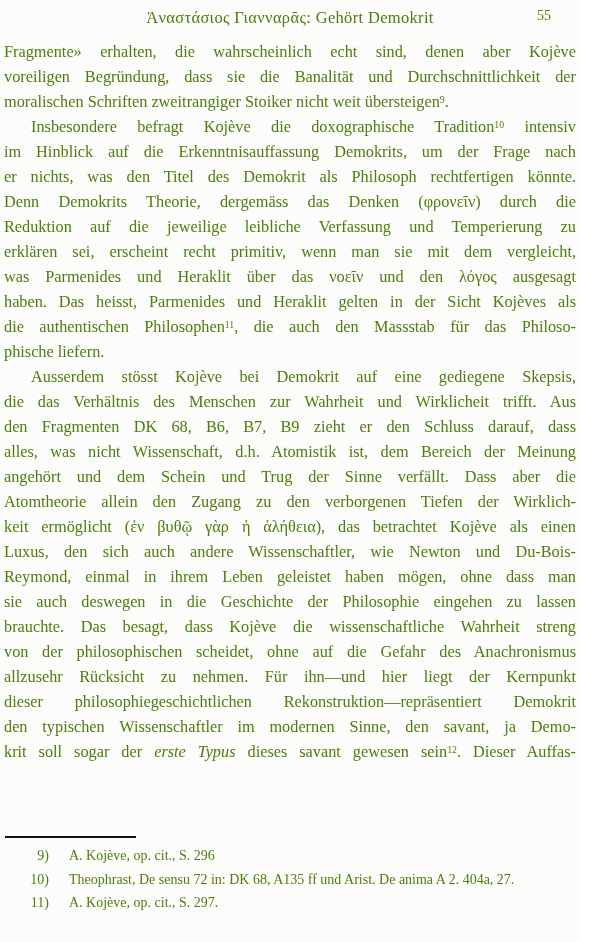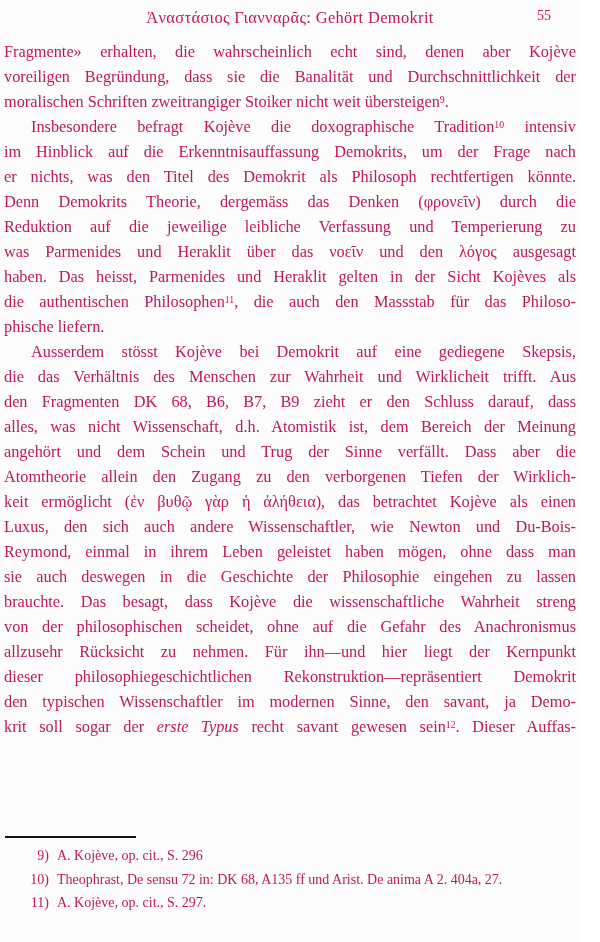--- a/index.html
+++ b/index.html
@@ -2,21 +2,21 @@
 <html><head>
 <meta charset="utf-8">
 <style>
   * { margin: 0; padding: 0; box-sizing: border-box; }
   html, body { background: #ffffff; }
   .page {
     position: relative;
     width: 580px;
     height: 942px;
     background: #fcfcfb;
-    color: #be185d;
+    color: #4d7c0f;
     font-family: "Liberation Serif", "DejaVu Serif", serif;
     overflow: hidden;
   }
   .header {
     position: absolute;
     top: 8px; left: 0; right: 0;
     height: 22px;
     font-size: 16.5px;
   }
   .header .title {
@@ -63,61 +63,62 @@
   .fn-row {
     display: flex;
     line-height: 23.5px;
   }
   .fn-num {
     flex: none;
     width: 45px;
     text-align: right;
   }
   .fn-text {
-    margin-left: 8px;
+    margin-left: 20px;
   }
 </style>
 </head>
 <body>
 
 <div class="page">
   <div class="header">
     <span class="title">Ἀναστάσιος Γιανναρᾶς: Gehört Demokrit</span>
     <span class="pagenum">55</span>
   </div>
 
   <div class="body" id="body-text">
       <div class="line"><span>Fragmente» erhalten, die wahrscheinlich echt sind, denen aber Kojève</span></div>
       <div class="line"><span>voreiligen Begründung, dass sie die Banalität und Durchschnittlichkeit der</span></div>
       <div class="line last"><span>moralischen Schriften zweitrangiger Stoiker nicht weit übersteigen</span><sup>9</sup><span>.</span></div>
       <div class="line indent"><span>Insbesondere befragt Kojève die doxographische Tradition</span><sup>10</sup><span> intensiv</span></div>
       <div class="line"><span>im Hinblick auf die Erkenntnisauffassung Demokrits, um der Frage nach</span></div>
       <div class="line"><span>er nichts, was den Titel des Demokrit als Philosoph rechtfertigen könnte.</span></div>
       <div class="line"><span>Denn Demokrits Theorie, dergemäss das Denken (φρονεῖν) durch die</span></div>
       <div class="line"><span>Reduktion auf die jeweilige leibliche Verfassung und Temperierung zu</span></div>
+      <div class="line"><span>erklären sei, erscheint recht primitiv, wenn man sie mit dem vergleicht,</span></div>
       <div class="line"><span>was Parmenides und Heraklit über das νοεῖν und den λόγος ausgesagt</span></div>
       <div class="line"><span>haben. Das heisst, Parmenides und Heraklit gelten in der Sicht Kojèves als</span></div>
       <div class="line"><span>die authentischen Philosophen</span><sup>11</sup><span>, die auch den Massstab für das Philoso-</span></div>
       <div class="line last"><span>phische liefern.</span></div>
       <div class="line indent"><span>Ausserdem stösst Kojève bei Demokrit auf eine gediegene Skepsis,</span></div>
       <div class="line"><span>die das Verhältnis des Menschen zur Wahrheit und Wirklicheit trifft. Aus</span></div>
       <div class="line"><span>den Fragmenten DK 68, B6, B7, B9 zieht er den Schluss darauf, dass</span></div>
       <div class="line"><span>alles, was nicht Wissenschaft, d.h. Atomistik ist, dem Bereich der Meinung</span></div>
       <div class="line"><span>angehört und dem Schein und Trug der Sinne verfällt. Dass aber die</span></div>
       <div class="line"><span>Atomtheorie allein den Zugang zu den verborgenen Tiefen der Wirklich-</span></div>
       <div class="line"><span>keit ermöglicht (ἐν βυθῷ γὰρ ἡ ἀλήθεια), das betrachtet Kojève als einen</span></div>
       <div class="line"><span>Luxus, den sich auch andere Wissenschaftler, wie Newton und Du-Bois-</span></div>
       <div class="line"><span>Reymond, einmal in ihrem Leben geleistet haben mögen, ohne dass man</span></div>
       <div class="line"><span>sie auch deswegen in die Geschichte der Philosophie eingehen zu lassen</span></div>
       <div class="line"><span>brauchte. Das besagt, dass Kojève die wissenschaftliche Wahrheit streng</span></div>
       <div class="line"><span>von der philosophischen scheidet, ohne auf die Gefahr des Anachronismus</span></div>
       <div class="line"><span>allzusehr Rücksicht zu nehmen. Für ihn—und hier liegt der Kernpunkt</span></div>
       <div class="line"><span>dieser philosophiegeschichtlichen Rekonstruktion—repräsentiert Demokrit</span></div>
       <div class="line"><span>den typischen Wissenschaftler im modernen Sinne, den savant, ja Demo-</span></div>
-      <div class="line"><span>krit soll sogar der </span><i>erste Typus</i><span> recht savant gewesen sein</span><sup>12</sup><span>. Dieser Auffas-</span></div>
+      <div class="line"><span>krit soll sogar der </span><i>erste Typus</i><span> dieses savant gewesen sein</span><sup>12</sup><span>. Dieser Auffas-</span></div>
     </div>
 
   <div class="fn-sep"></div>
 
   <div class="footnotes" id="footnotes">
       <div class="fn-row">
         <span class="fn-num">9)</span>
         <span class="fn-text">A. Kojève, op. cit., S. 296</span>
       </div>
       <div class="fn-row">

